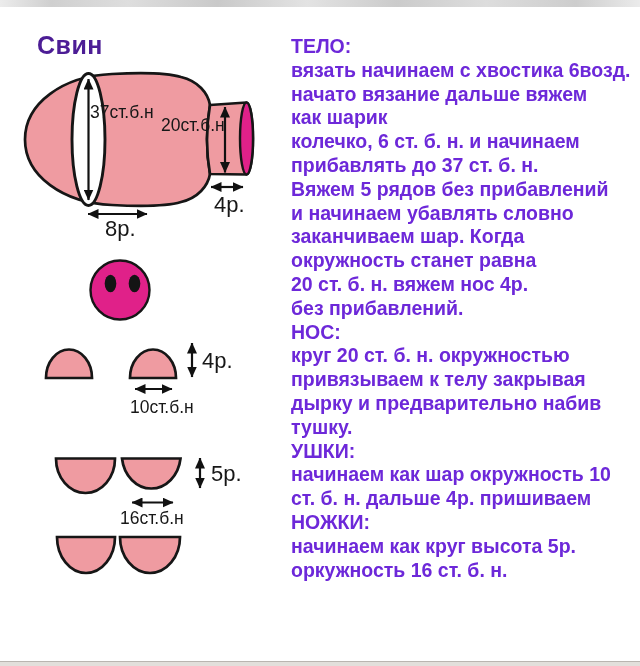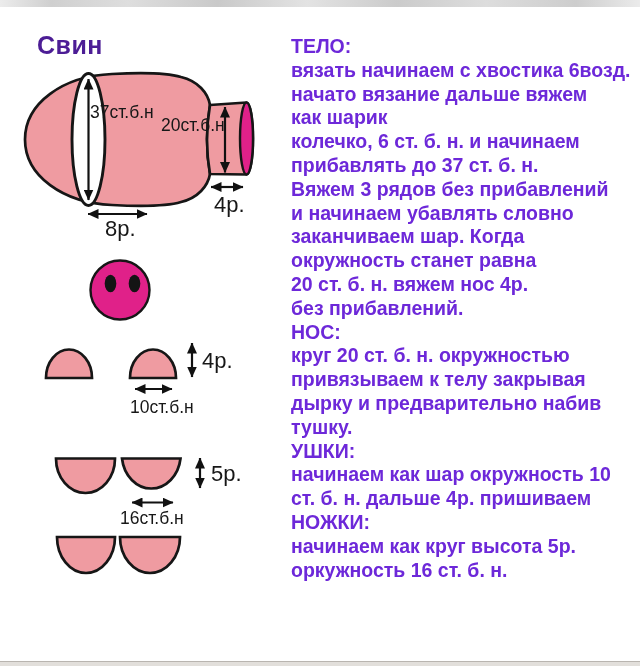--- a/index.html
+++ b/index.html
@@ -101,21 +101,21 @@
   </svg>
 </div>
 
 <div class="instructions">
   <div class="line">ТЕЛО:</div>
   <div class="line">вязать начинаем с хвостика 6возд.</div>
   <div class="line">начато вязание дальше вяжем</div>
   <div class="line">как шарик</div>
   <div class="line">колечко, 6 ст. б. н. и начинаем</div>
   <div class="line">прибавлять до 37 ст. б. н.</div>
-  <div class="line">Вяжем 3 рядов без прибавлений</div>
+  <div class="line">Вяжем 5 рядов без прибавлений</div>
   <div class="line">и начинаем убавлять словно</div>
   <div class="line">заканчиваем шар. Когда</div>
   <div class="line">окружность станет равна</div>
   <div class="line">20 ст. б. н. вяжем нос 4р.</div>
   <div class="line">без прибавлений.</div>
   <div class="line">НОС:</div>
   <div class="line">круг 20 ст. б. н. окружностью</div>
   <div class="line">привязываем к телу закрывая</div>
   <div class="line">дырку и предварительно набив</div>
   <div class="line">тушку.</div>

